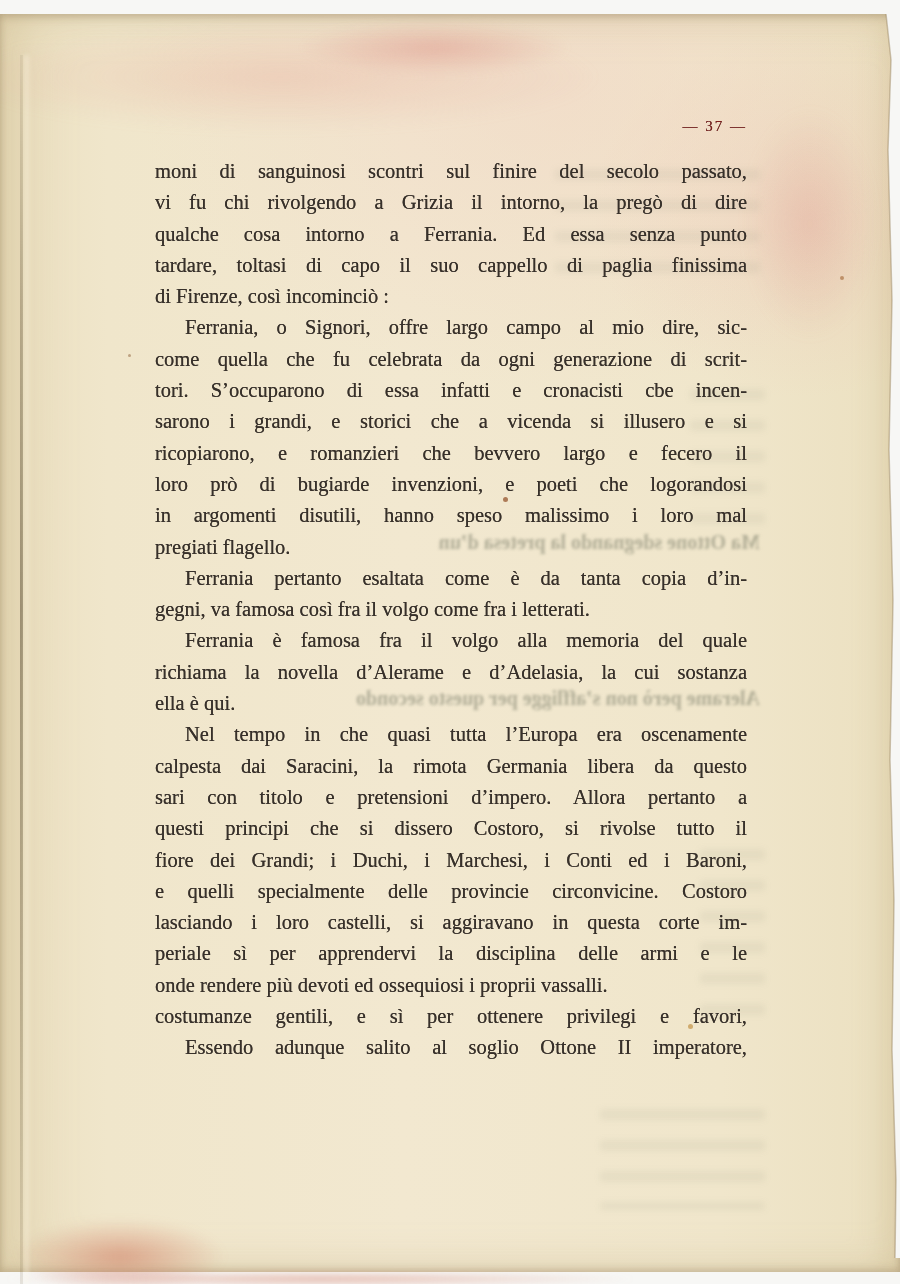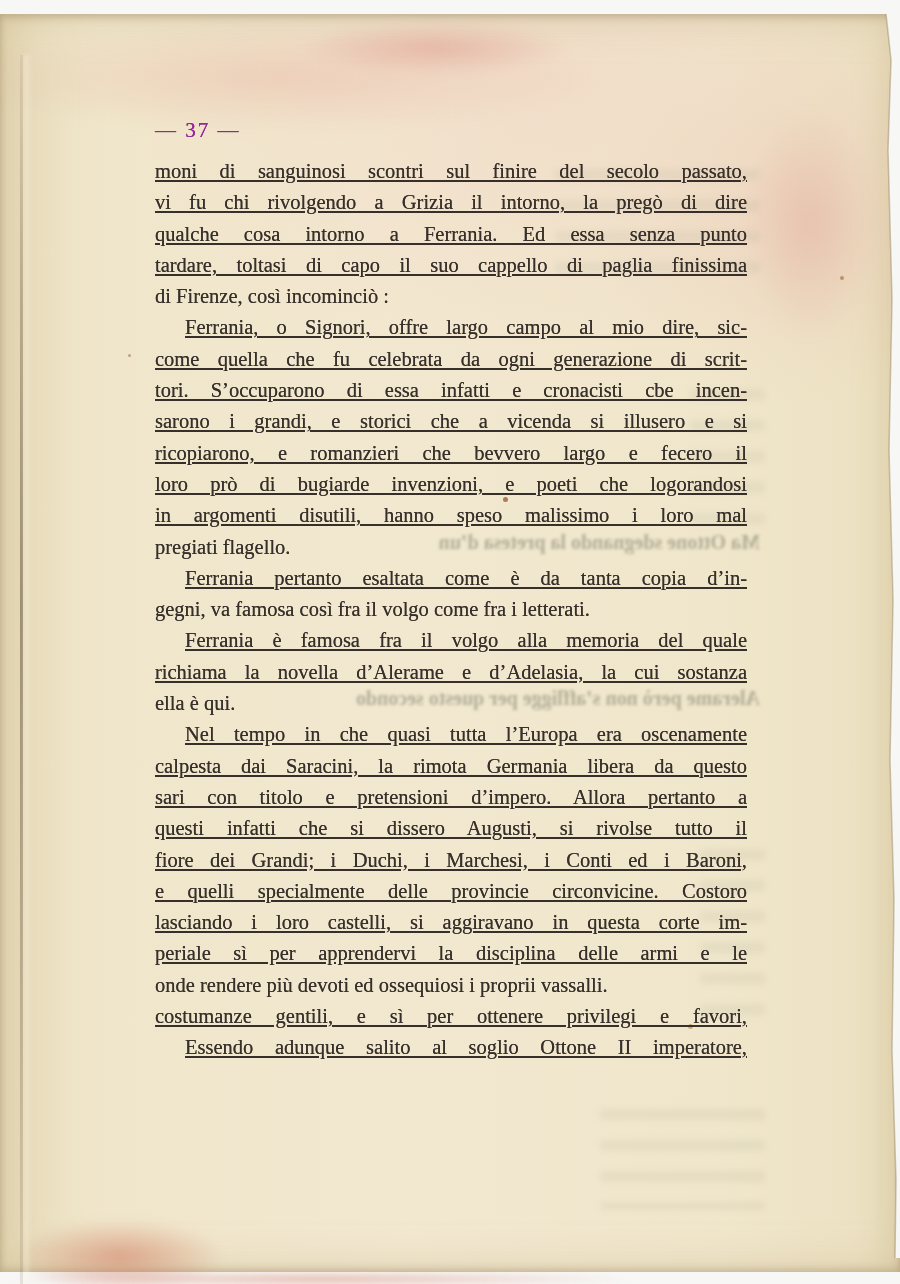--- a/index.html
+++ b/index.html
@@ -60,31 +60,31 @@
     position:absolute;color:rgba(125,128,108,0.55);font-size:20px;font-weight:bold;
     transform:scaleX(-1);filter:blur(1.4px);white-space:nowrap;overflow:hidden;
   }
   .ghost-block{
     position:absolute;filter:blur(3px);opacity:0.55;
     background:repeating-linear-gradient(180deg,
       rgba(145,148,125,0) 0 9px, rgba(145,148,125,0.20) 9px 20px, rgba(145,148,125,0) 20px 31px);
   }
   
   .page-number{
-    position:absolute;left:155px;top:118px;width:592px;text-align:left;
-    font-size:21px;letter-spacing:2px;color:#a21caf;
+    position:absolute;left:155px;top:118px;width:592px;text-align:right;
+    font-size:15px;letter-spacing:2px;color:#7f1d1d;
     text-shadow:0 0 0.6px rgba(61,53,45,0.85);
   }
   .text-block{position:absolute;left:155px;top:156px;width:592px;color:#37302a;}
   .line{
     height:31.3px;line-height:31.3px;font-size:20.5px;
     text-align:justify;text-shadow:0 0 0.6px rgba(55,48,42,0.85);
     white-space:normal;
   }
-  .line.just{text-align-last:justify;text-decoration:underline;}
+  .line.just{text-align-last:justify;}
   .para.indent .line.first{text-indent:30px;}
 </style>
 </head>
 <body>
 
 <div class="paper">
   <div class="stain stain-top-wash"></div>
   <div class="stain stain-top-streak"></div>
   <div class="stain stain-right-blotch"></div>
   <div class="stain stain-bottom-left"></div>
@@ -132,21 +132,21 @@
     </div>
     <div class="para indent">
       <div class="line just first">Ferrania è famosa fra il volgo alla memoria del quale</div>
       <div class="line just">richiama la novella d’Alerame e d’Adelasia, la cui sostanza</div>
       <div class="line">ella è qui.</div>
     </div>
     <div class="para indent">
       <div class="line just first">Nel tempo in che quasi tutta l’Europa era oscenamente</div>
       <div class="line just">calpesta dai Saracini, la rimota Germania libera da questo</div>
       <div class="line just">sari con titolo e pretensioni d’impero. Allora pertanto a</div>
-      <div class="line just">questi infatti che si dissero Augusti, si rivolse tutto il</div>
+      <div class="line just">questi principi che si dissero Costoro, si rivolse tutto il</div>
       <div class="line just">fiore dei Grandi; i Duchi, i Marchesi, i Conti ed i Baroni,</div>
       <div class="line just">e quelli specialmente delle provincie circonvicine. Costoro</div>
       <div class="line just">lasciando i loro castelli, si aggiravano in questa corte im-</div>
       <div class="line just">periale sì per apprendervi la disciplina delle armi e le</div>
       <div class="line">onde rendere più devoti ed ossequiosi i proprii vassalli.</div>
       <div class="line just">costumanze gentili, e sì per ottenere privilegi e favori,</div>
     </div>
     <div class="para indent">
       <div class="line just first">Essendo adunque salito al soglio Ottone II imperatore,</div>
     </div>

